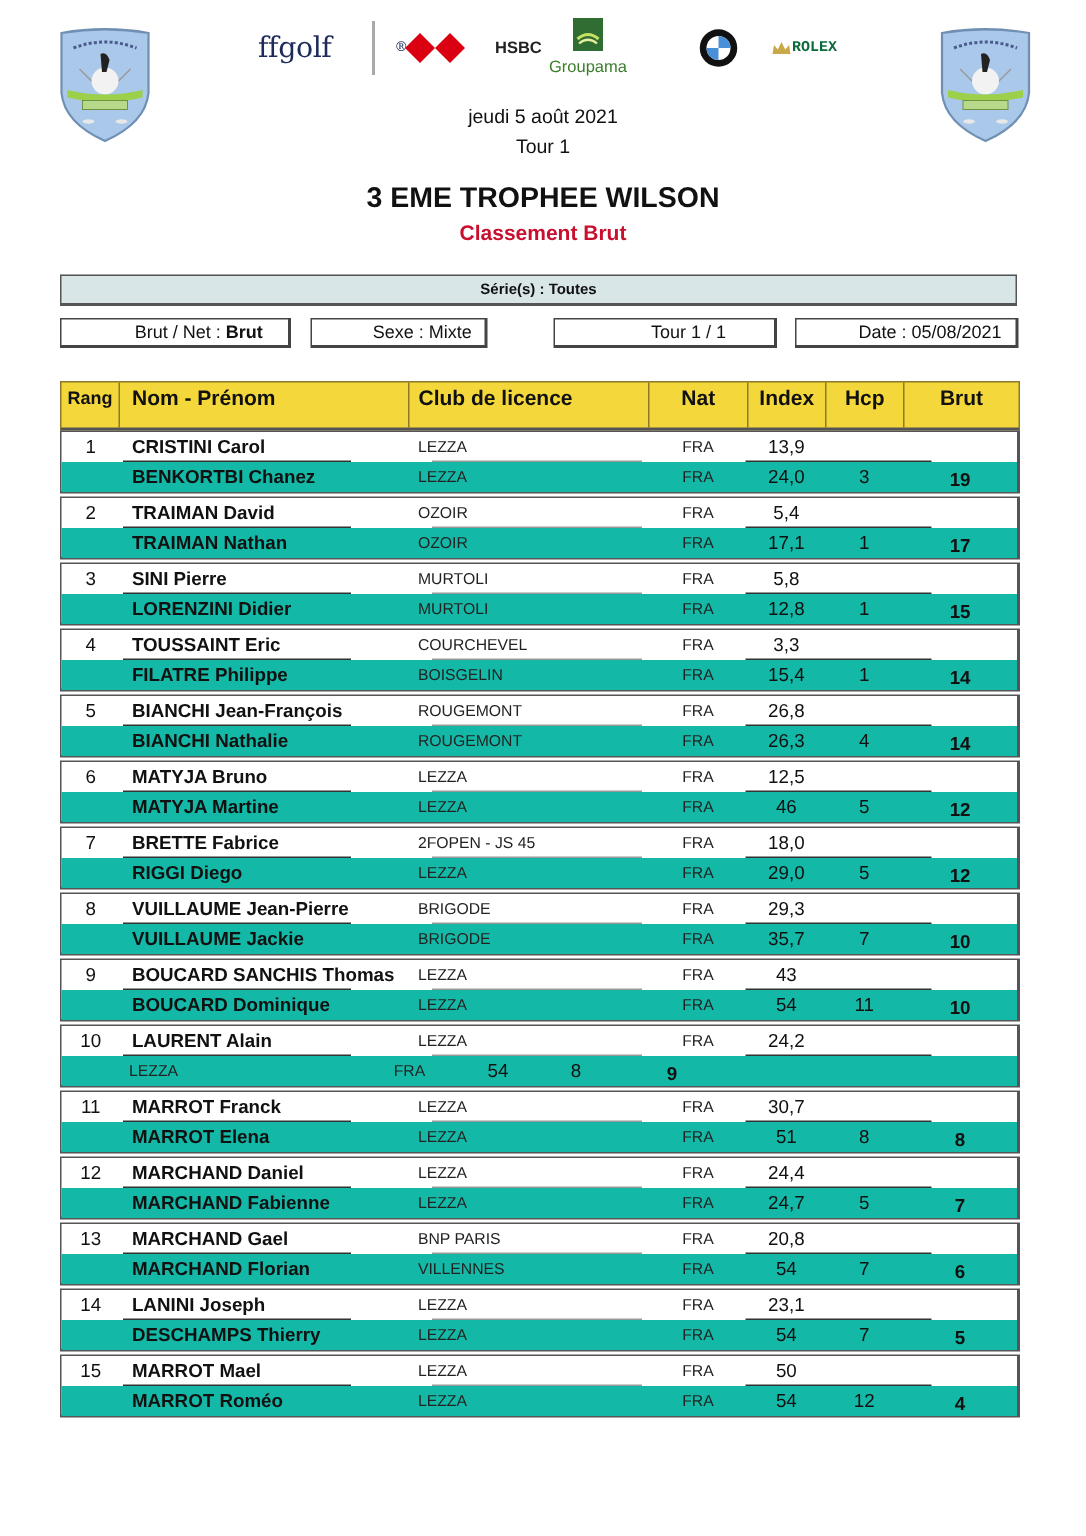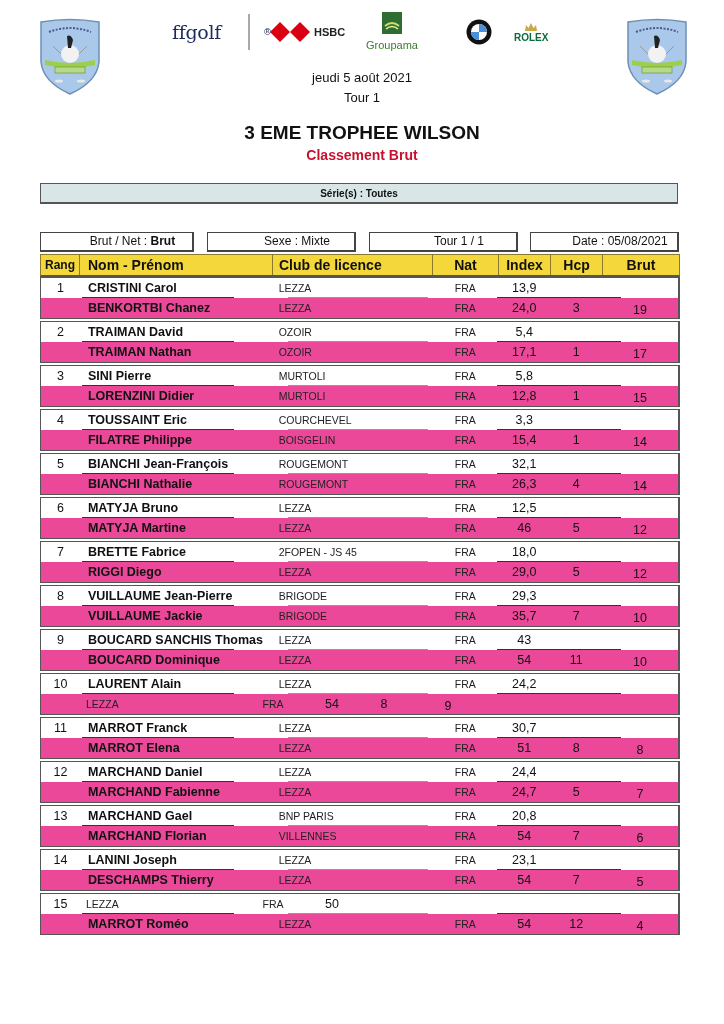--- a/index.html
+++ b/index.html
@@ -8,63 +8,63 @@
 
   .crest { position: absolute; top: 16px; width: 66px; height: 80px; }
   .crest.left { left: 37px; }
   .crest.right { left: 624px; }
 
   .sponsors { position: absolute; top: 12px; left: 170px; height: 40px; width: 400px; }
   .sp { position: absolute; top: 0; height: 40px; display: flex; align-items: center; }
   .ffgolf { left: 2px; font-family: "DejaVu Serif", serif; font-size: 19px; color: #1d2a5a; letter-spacing: -0.3px; gap: 42px; }
   .ffgolf sup { font-size: 9px; vertical-align: 9px; }
   .vsep { left: 78px; top: 2px; width: 2px; height: 36px; background: #a9a9a9; position: absolute; }
-  .hsbc { left: 100px; gap: 4px; font-size: 11px; font-weight: bold; color: #222; }
+  .hsbc { left: 100px; gap: 20px; font-size: 11px; font-weight: bold; color: #222; }
   .groupama { left: 196px; gap: 5px; font-size: 11px; color: #3a7d2a; font-weight: normal; flex-direction: column; }
   .bmw { left: 296px; }
-  .rolex { left: 344px; flex-direction: column; justify-content: center; font-family: Liberation Sans, sans-serif; font-size: 10px; color: #0b6b3a; font-weight: bold; }
+  .rolex { left: 344px; flex-direction: row; justify-content: center; font-family: Liberation Mono, monospace; font-size: 10px; color: #0b6b3a; font-weight: bold; }
 
   .date-line { position: absolute; top: 70px; left: 0; width: 724px; text-align: center; font-size: 13px; }
   .tour-line { position: absolute; top: 90px; left: 0; width: 724px; text-align: center; font-size: 13px; }
   .title { position: absolute; top: 122px; left: 0; width: 724px; text-align: center; font-size: 19px; font-weight: bold; }
   .subtitle { position: absolute; top: 147px; left: 0; width: 724px; text-align: center; font-size: 14px; font-weight: bold; color: #c8102e; }
 
   .series-bar { position: absolute; top: 183px; left: 40px; width: 638px; height: 21px; background: #d8e6e8; border: 1px solid #555; border-bottom-width: 2px; text-align: center; font-size: 10px; font-weight: bold; line-height: 19px; }
 
-  .filter { position: absolute; top: 232px; height: 20px; border: 1px solid #444; border-bottom-width: 2px; border-right-width: 2px; font-size: 12px; line-height: 17px; text-align: center; background: #fff; padding-left: 32px; }
+  .filter { position: absolute; top: 212px; height: 20px; border: 1px solid #444; border-bottom-width: 2px; border-right-width: 2px; font-size: 12px; line-height: 17px; text-align: center; background: #fff; padding-left: 32px; }
   .filter b { font-weight: bold; }
   .f1 { left: 40px; width: 154px; }
-  .f2 { left: 207px; width: 149px; }
+  .f2 { left: 207px; width: 118px; }
   .f3 { left: 369px; width: 149px; }
   .f4 { left: 530px; width: 149px; }
 
   .table-wrap { position: absolute; top: 254px; left: 40px; width: 640px; }
-  .thead { display: flex; height: 23px; background: #f4d73a; border: 1px solid #8a7a2a; border-bottom: 2px solid #555; }
+  .thead { display: flex; height: 33px; background: #f4d73a; border: 1px solid #8a7a2a; border-bottom: 2px solid #555; }
   .th { font-weight: bold; font-size: 14px; line-height: 21px; border-right: 1px solid #8a7a2a; white-space: nowrap; overflow: hidden; }
   .th:last-child { border-right: none; }
   .c-rang { width: 39px; text-align: center; }
   .th.c-rang { font-size: 12px; }
   .c-nom { width: 193px; padding-left: 8px; }
   .c-club { width: 160px; padding-left: 6px; }
   .c-nat { width: 66px; text-align: center; }
   .c-index { width: 52px; text-align: center; }
   .c-hcp { width: 52px; text-align: center; }
   .c-brut { width: 76px; text-align: center; }
 
   .group { position: relative; border: 1px solid #555; border-bottom-width: 2px; border-right-width: 2px; margin-top: 2px; height: 42px; }
   .group:first-of-type { margin-top: 0; }
   .prow { display: flex; height: 20px; font-size: 12px; line-height: 20px; }
-  .prow.second { background: #ec4899; }
+  .prow.second { background: #14b8a6; }
   .prow > div { white-space: nowrap; overflow: hidden; }
   .prow .c-nom { font-weight: bold; font-size: 12.5px; }
   .prow .c-club { font-size: 10.5px; color: #222; }
   .prow .c-nat { font-size: 10.5px; color: #222; }
   .prow .c-index { font-size: 12.5px; }
   .prow .c-hcp { font-size: 12.5px; }
-  .prow .c-brut { font-weight: normal; font-size: 12.5px; }
+  .prow .c-brut { font-weight: bold; font-size: 12.5px; }
   .prow.second .c-brut { position: relative; top: 2px; }
   .prow.first .c-rang { font-size: 12.5px; }
 
   .line-nom { position: absolute; top: 19px; left: 41px; width: 152px; height: 1px; background: #333; }
   .line-club { position: absolute; top: 19px; left: 247px; width: 140px; height: 1px; background: #999; }
   .line-index { position: absolute; top: 19px; left: 456px; width: 124px; height: 1px; background: #333; }
 </style>
 </head>
 <body>
 
@@ -251,21 +251,21 @@
         <div class="line-nom"></div>
         <div class="line-club"></div>
         <div class="line-index"></div>
       </div>
       <div class="group">
         <div class="prow first">
           <div class="c-rang">5</div>
           <div class="c-nom">BIANCHI Jean-François</div>
           <div class="c-club">ROUGEMONT</div>
           <div class="c-nat">FRA</div>
-          <div class="c-index">32,1</div>
+          <div class="c-index">26,8</div>
           <div class="c-hcp"></div>
           <div class="c-brut"></div>
         </div>
         <div class="prow second">
           <div class="c-rang"></div>
           <div class="c-nom">BIANCHI Nathalie</div>
           <div class="c-club">ROUGEMONT</div>
           <div class="c-nat">FRA</div>
           <div class="c-index">26,3</div>
           <div class="c-hcp">4</div>
@@ -477,20 +477,21 @@
           <div class="c-hcp">7</div>
           <div class="c-brut">5</div>
         </div>
         <div class="line-nom"></div>
         <div class="line-club"></div>
         <div class="line-index"></div>
       </div>
       <div class="group">
         <div class="prow first">
           <div class="c-rang">15</div>
+          <div class="c-nom">MARROT Mael</div>
           <div class="c-club">LEZZA</div>
           <div class="c-nat">FRA</div>
           <div class="c-index">50</div>
           <div class="c-hcp"></div>
           <div class="c-brut"></div>
         </div>
         <div class="prow second">
           <div class="c-rang"></div>
           <div class="c-nom">MARROT Roméo</div>
           <div class="c-club">LEZZA</div>

